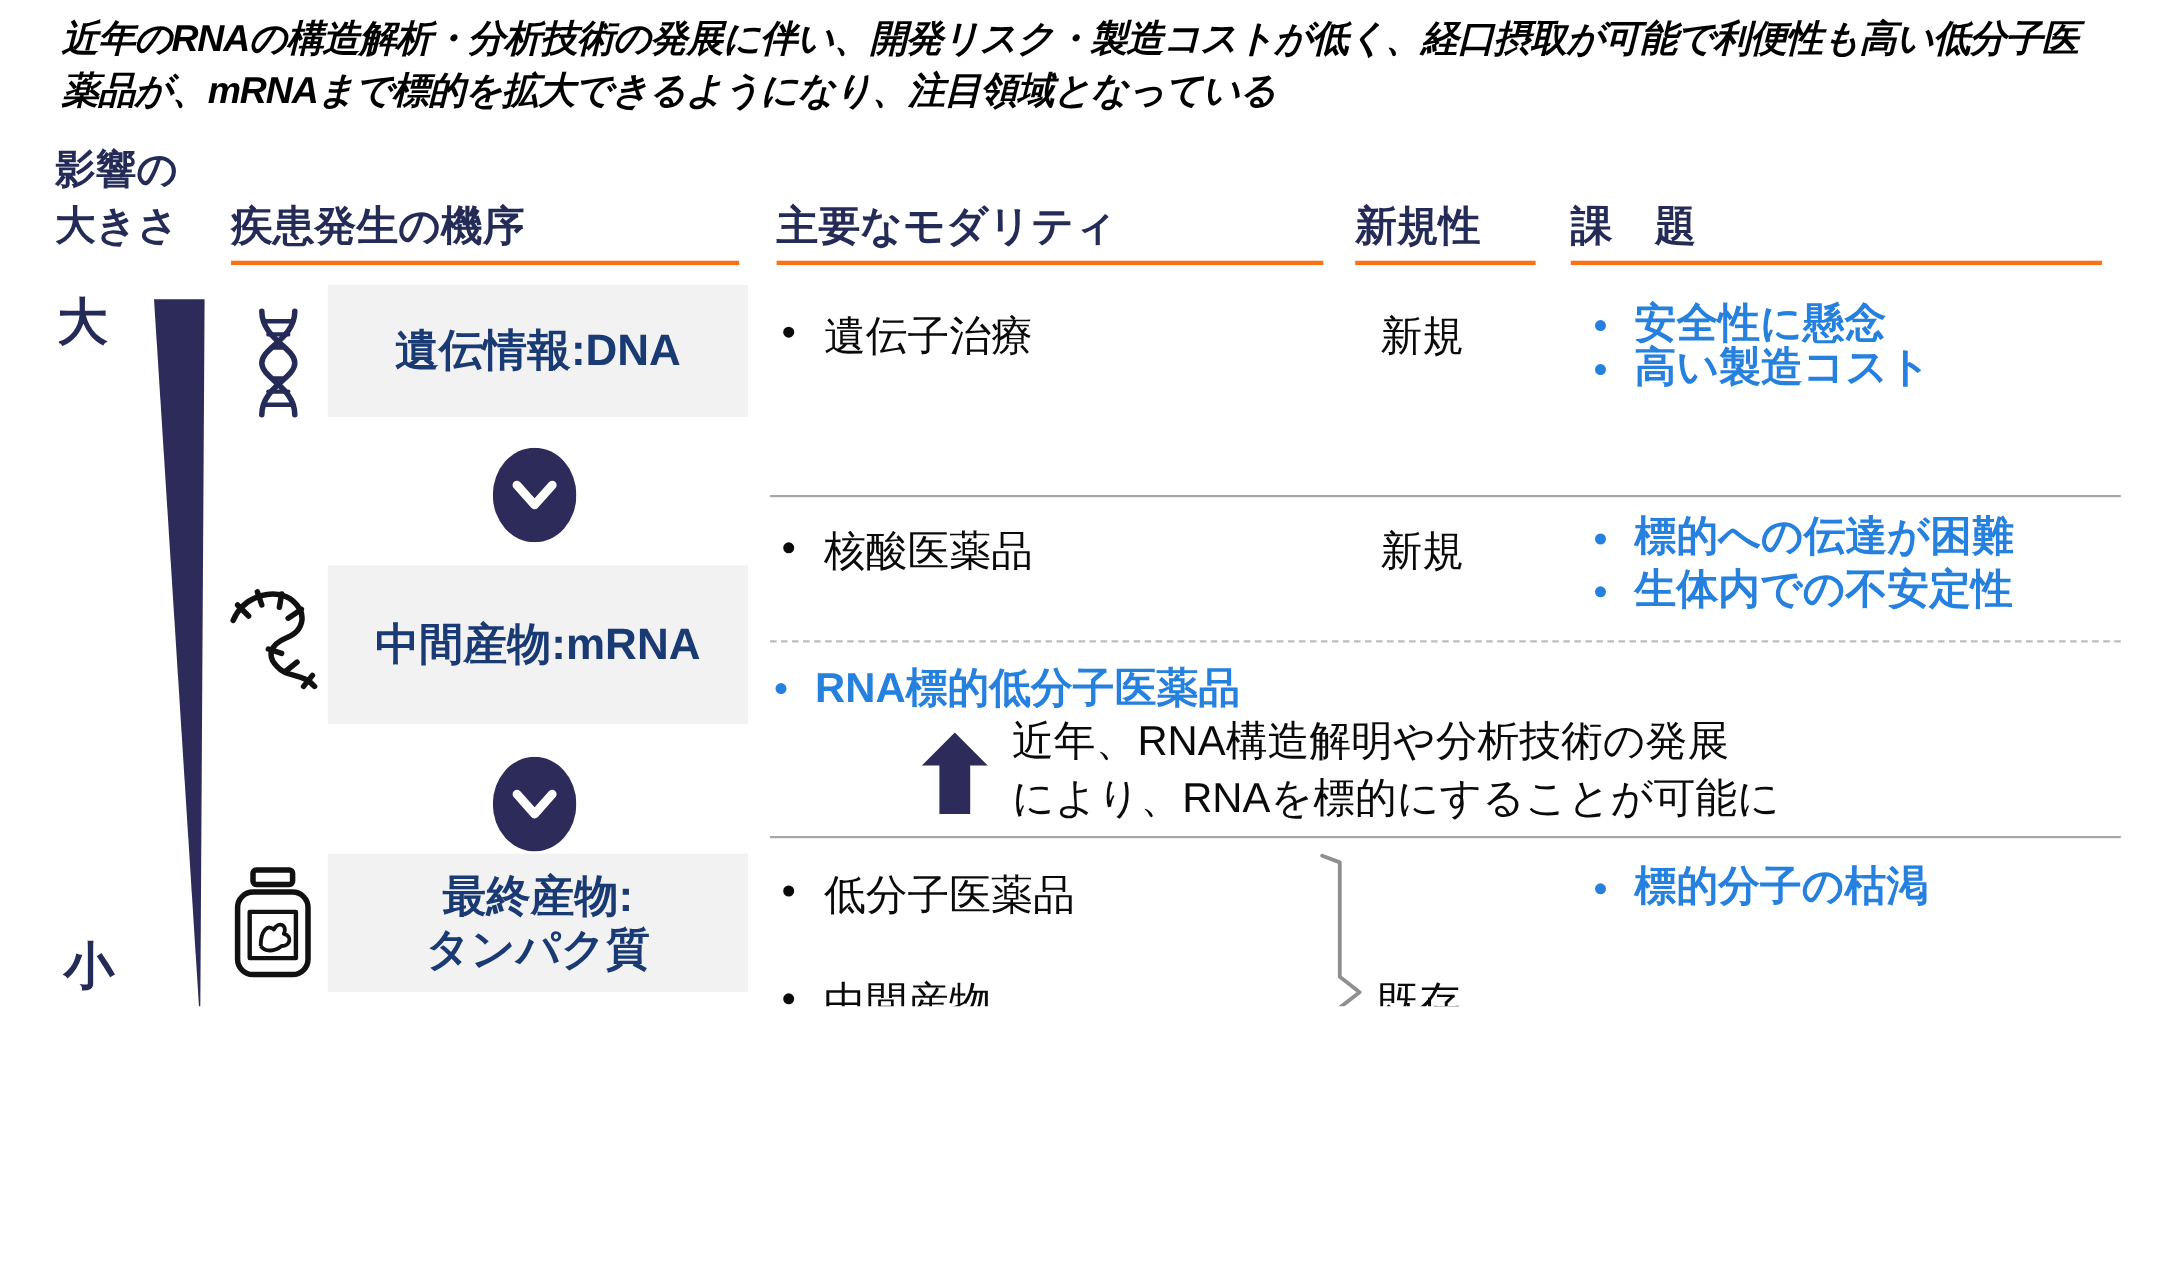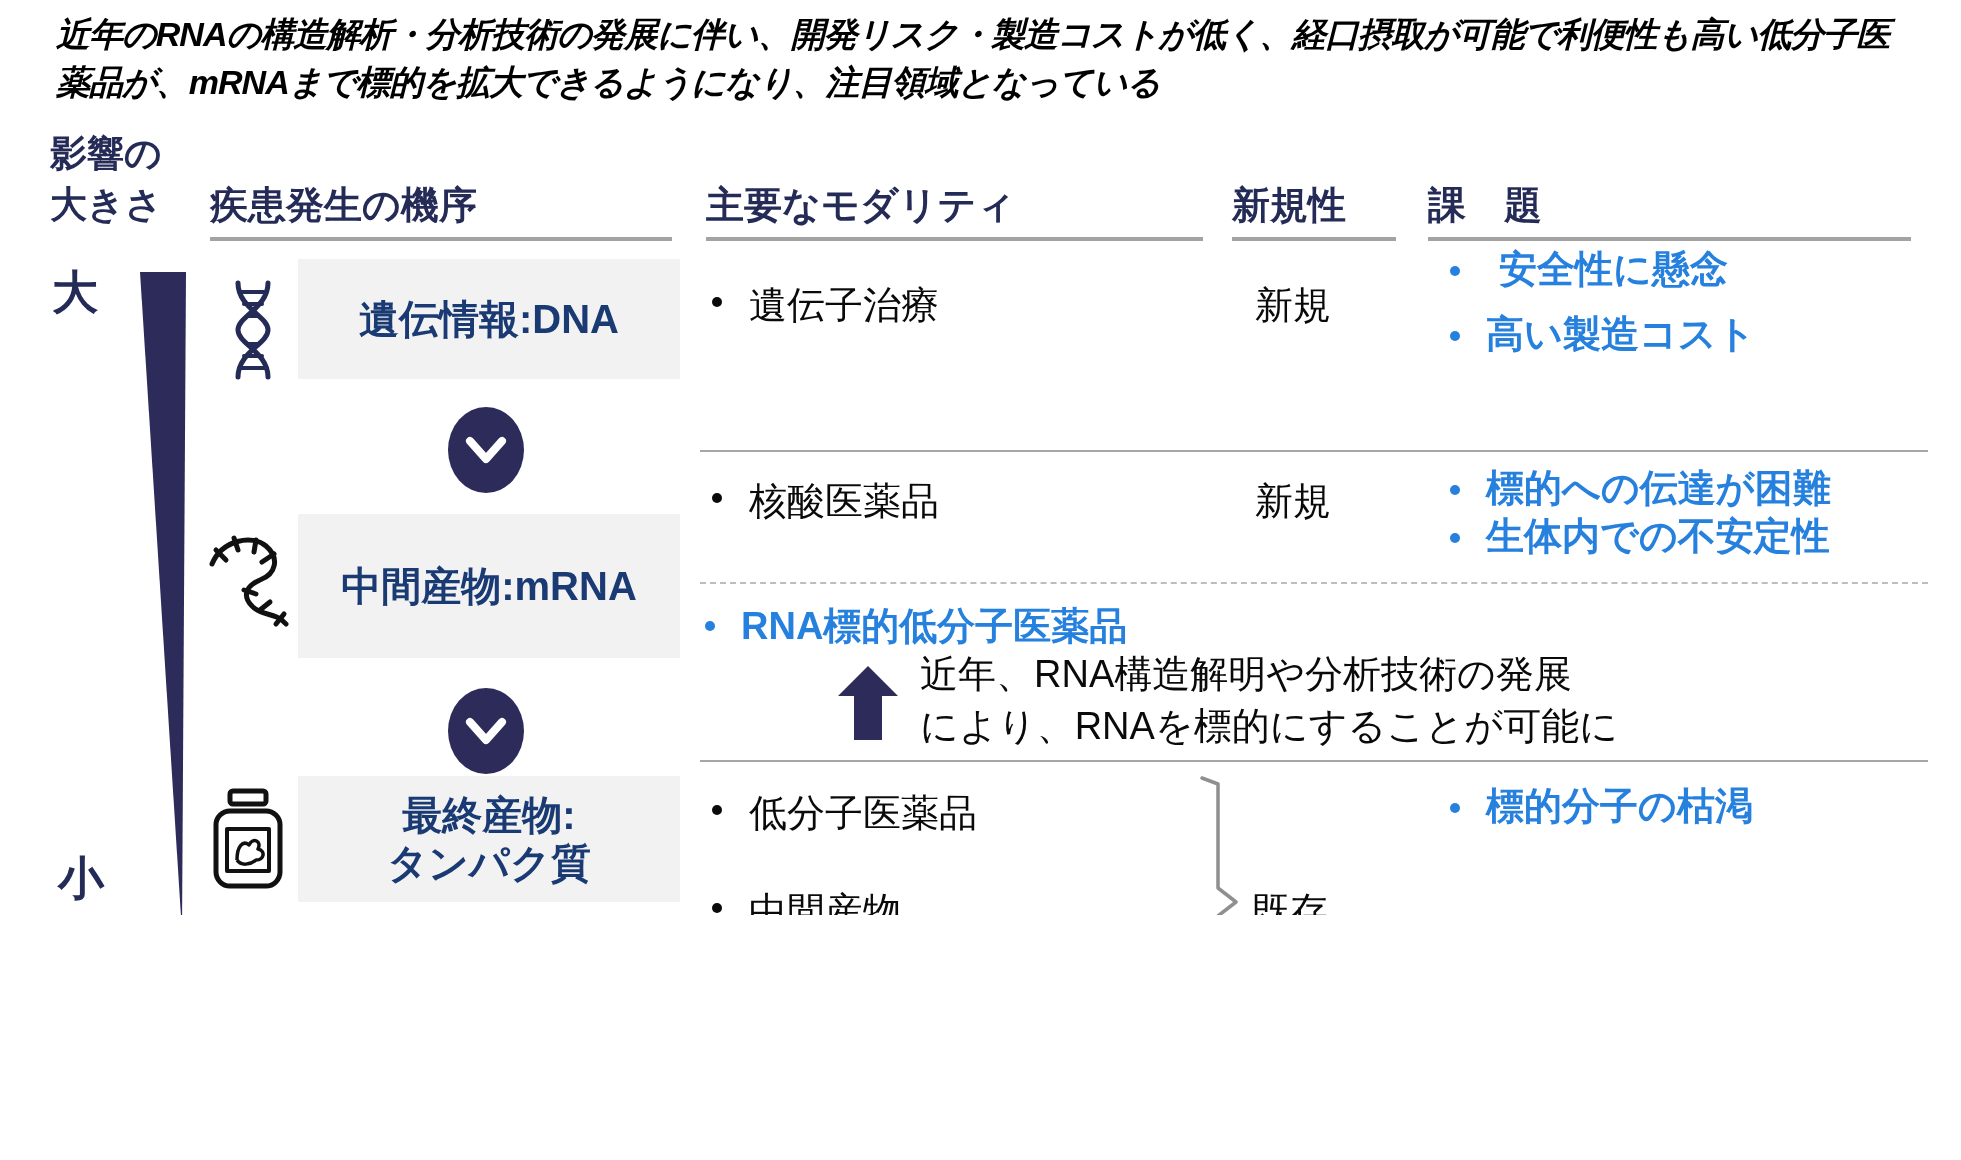--- a/index.html
+++ b/index.html
@@ -8,21 +8,21 @@
     font-family:"Liberation Sans","DejaVu Sans",sans-serif;color:#000;
   }
   .abs{position:absolute;}
   
   .title-line{left:56px;font-size:34px;font-weight:bold;font-style:italic;color:#000;white-space:nowrap;letter-spacing:-1px;}
   
   .navy{color:#252B57;}
   .impact{left:50px;top:128px;font-size:37px;font-weight:bold;line-height:51px;}
   .size-label{left:52px;font-size:46px;font-weight:bold;}
   
-  .colhead{top:180px;height:57px;border-bottom:4px solid #a3a3a3;font-size:38px;font-weight:bold;white-space:nowrap;}
+  .colhead{top:180px;height:57px;border-bottom:4px solid #f97316;font-size:38px;font-weight:bold;white-space:nowrap;}
   
   .stagebox{left:298px;width:382px;background:#F2F2F2;display:flex;flex-direction:column;align-items:center;justify-content:center;
     font-size:40px;font-weight:bold;color:#1A3A74;line-height:48px;white-space:nowrap;}
   
   .bullet-row{display:flex;align-items:flex-start;white-space:nowrap;}
   .dot{width:10px;height:10px;border-radius:50%;background:#0a0a0a;flex:0 0 auto;}
   .bdot{background:#2680DE;}
   .body-text{font-size:38px;color:#0a0a0a;white-space:nowrap;}
   .blue-text{font-size:38px;font-weight:bold;color:#2680DE;white-space:nowrap;line-height:48px;}
   .sep{left:700px;width:1228px;height:0;border-top:2px solid #A6A6A6;}
@@ -113,21 +113,21 @@
   <svg class="abs" style="left:280px;top:1018px;" width="345" height="142" viewBox="0 0 345 142">
     <polygon fill="#CFCFCF" points="8,46 64,58 30,26 108,42 112,8 156,40 194,10 218,40 276,14 258,48 332,30 288,70 330,94 266,90 290,128 224,102 212,140 168,108 116,136 122,100 42,122 80,84 8,74 64,62"></polygon>
   </svg>
   <div class="abs starburst-label" style="left:330px;top:1070px;width:310px;">遺伝子治療</div>
 
   <div class="abs bullet-row" style="left:712px;top:280px;">
     <span class="dot" style="margin-top:17px;margin-right:27px;"></span>
     <span class="body-text">遺伝子治療</span>
   </div>
   <div class="abs body-text" style="left:1255px;top:280px;">新規</div>
-  <div class="abs bullet-row" style="left:1450px;top:245px;gap:13px;">
+  <div class="abs bullet-row" style="left:1450px;top:270px;">
     <span class="dot bdot" style="margin-top:21px;margin-right:26px;"></span>
     <span class="blue-text">安全性に懸念</span>
   </div>
   <div class="abs bullet-row" style="left:1450px;top:310px;">
     <span class="dot bdot" style="margin-top:21px;margin-right:26px;"></span>
     <span class="blue-text">高い製造コスト</span>
   </div>
 
   <div class="abs sep" style="top:450px;"></div>
 

